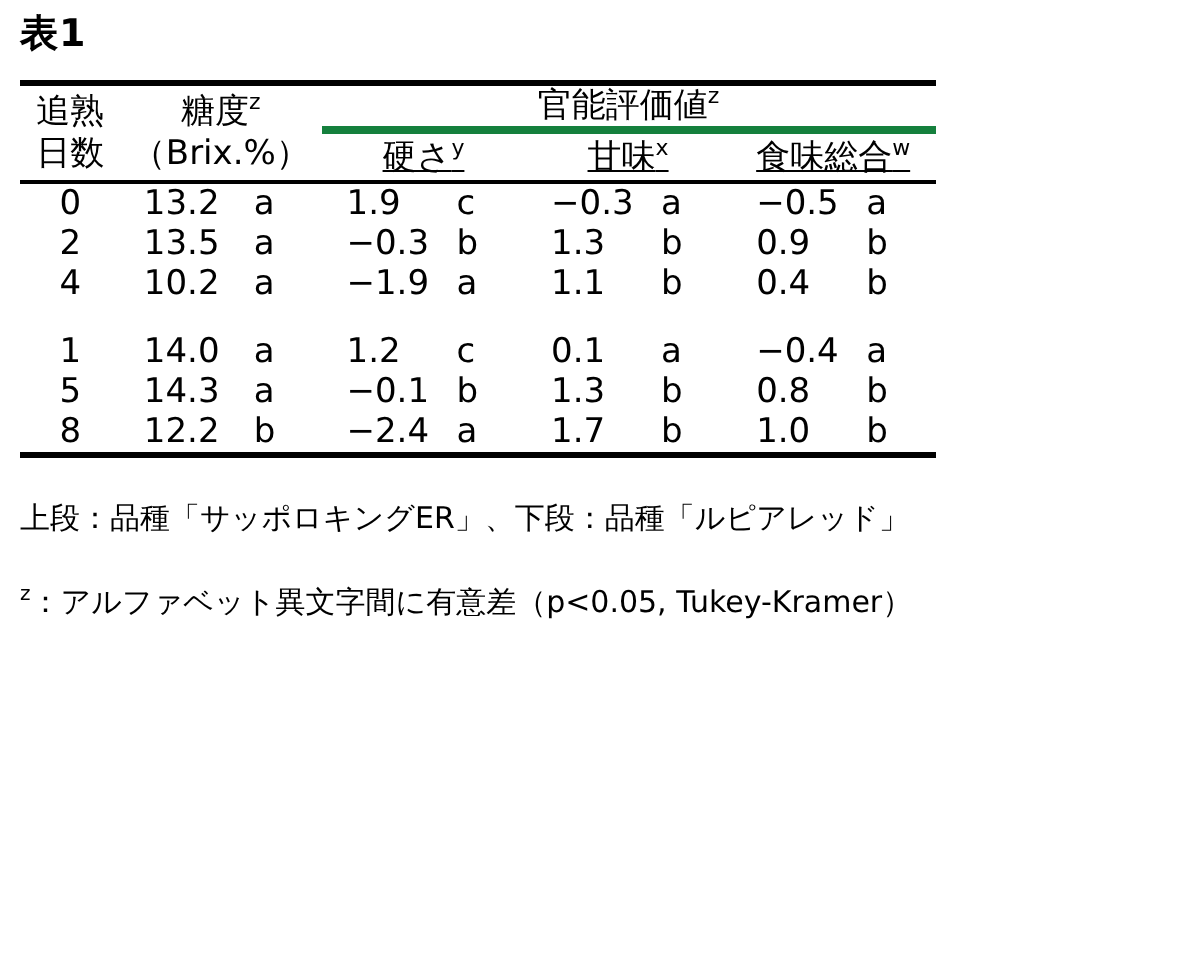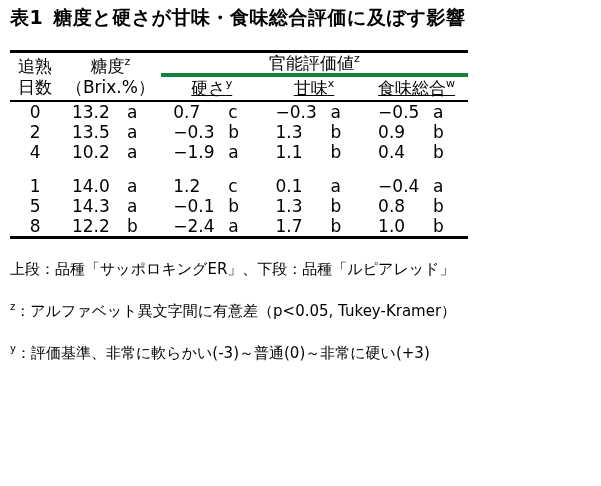--- a/index.html
+++ b/index.html
@@ -34,21 +34,21 @@
     white-space: nowrap;
     margin-right: 10px;
   }
   .title-text {
     font-weight: 700;
   }
   
   table.data {
     width: 100%;
     border-collapse: collapse;
-    margin-top: 20px;
+    margin-top: 10px;
     font-size: 17px;
   }
   table.data td, table.data th {
     padding: 0;
     font-weight: normal;
     text-align: center;
     vertical-align: middle;
   }
   .rule-top td { border-top: 3px solid #000; }
   .rule-mid td { border-top: 2px solid #000; }
@@ -114,21 +114,20 @@
     font-size: 10px;
   }
 </style>
 </head>
 <body>
 
 <div class="page">
 
   <div class="title-block">
     <span class="title-label">表1</span>
-    <span class="title-text">糖度と硬さが甘味・食味総合評価に及ぼす影響</span>
   </div>
 
   <table class="data">
     <colgroup>
       <col class="c-days">
       <col class="c-brix">
       <col class="c-hard">
       <col class="c-sweet">
       <col class="c-total">
     </colgroup>
@@ -148,21 +147,21 @@
       </tr>
       <tr>
         <td class="subhdr-cell"><span>硬さ</span><sup>y</sup></td>
         <td class="subhdr-cell"><span>甘味</span><sup>x</sup></td>
         <td class="subhdr-cell"><span>食味総合</span><sup>w</sup></td>
       </tr>
 
       <tr class="rule-mid num-row">
         <td>0</td>
         <td><span class="valcell"><span class="v-num">13.2</span><span class="v-let">a</span></span></td>
-        <td><span class="valcell"><span class="v-num">0.7</span><span class="v-let">c</span></span></td>
+        <td><span class="valcell"><span class="v-num">1.9</span><span class="v-let">c</span></span></td>
         <td><span class="valcell"><span class="v-num">−0.3</span><span class="v-let">a</span></span></td>
         <td><span class="valcell"><span class="v-num">−0.5</span><span class="v-let">a</span></span></td>
       </tr>
       <tr class="num-row">
         <td>2</td>
         <td><span class="valcell"><span class="v-num">13.5</span><span class="v-let">a</span></span></td>
         <td><span class="valcell"><span class="v-num">−0.3</span><span class="v-let">b</span></span></td>
         <td><span class="valcell"><span class="v-num">1.3</span><span class="v-let">b</span></span></td>
         <td><span class="valcell"><span class="v-num">0.9</span><span class="v-let">b</span></span></td>
       </tr>
@@ -210,16 +209,15 @@
           <td></td>
           <td></td>
           <td></td>
       </tr>
     </tbody>
   </table>
 
   <div class="notes">
     <div class="note"><sup></sup><span>上段：品種「サッポロキングER」、下段：品種「ルピアレッド」</span></div>
     <div class="note"><sup>z</sup><span>：アルファベット異文字間に有意差（p&lt;0.05, Tukey-Kramer）</span></div>
-    <div class="note"><sup>y</sup><span>：評価基準、非常に軟らかい(-3)～普通(0)～非常に硬い(+3)</span></div>
   </div>
 
 </div>
 
 </body></html>

